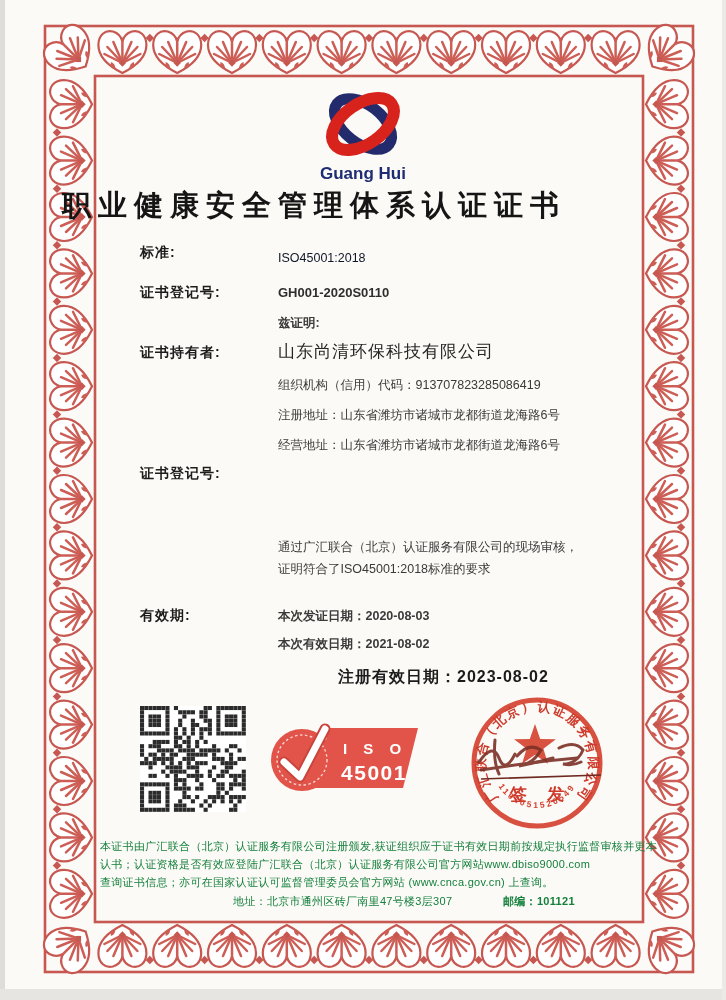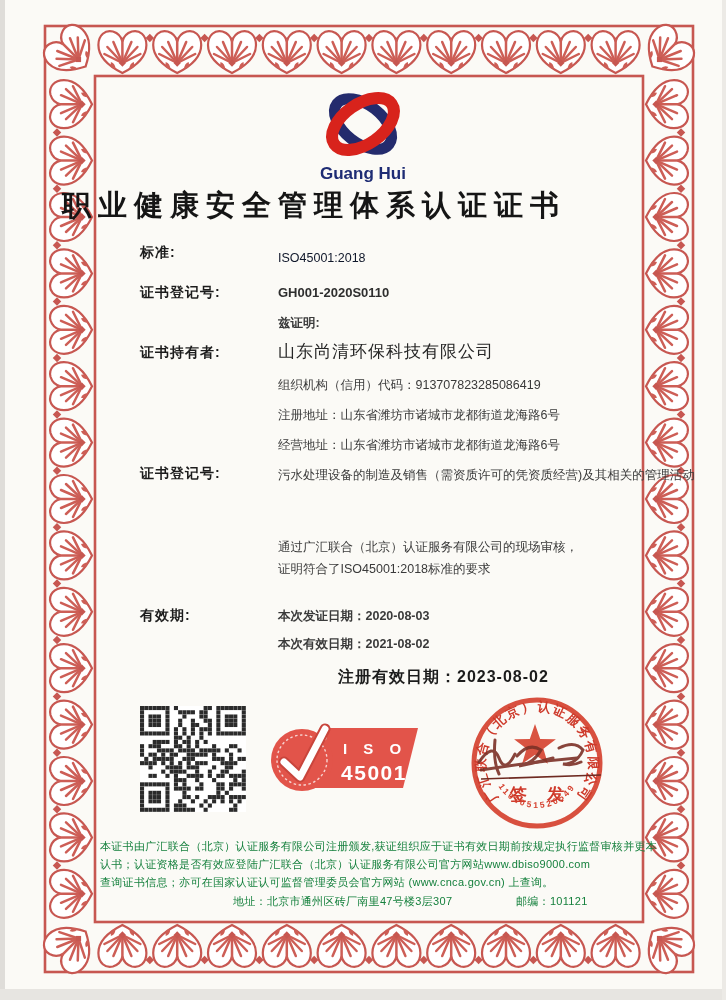--- a/index.html
+++ b/index.html
@@ -173,21 +173,20 @@
   <div class="val bold val-sm" style="top:315px;">兹证明:</div>
 
   <div class="lbl" style="top:344px;">证书持有者:</div>
   <div class="val holder-name" style="top:340px;">山东尚清环保科技有限公司</div>
 
   <div class="val val-sm" style="top:377px;">组织机构（信用）代码：913707823285086419</div>
   <div class="val val-sm" style="top:407px;">注册地址：山东省潍坊市诸城市龙都街道龙海路6号</div>
   <div class="val val-sm" style="top:437px;">经营地址：山东省潍坊市诸城市龙都街道龙海路6号</div>
 
   <div class="lbl" style="top:465px;">证书登记号:</div>
-  <div class="val val-sm" style="top:467px;">污水处理设备的制造及销售（需资质许可的凭资质经营)及其相关的管理活动</div>
 
   <div class="val val-sm" style="top:539px;">通过广汇联合（北京）认证服务有限公司的现场审核，</div>
   <div class="val val-sm" style="top:561px;">证明符合了ISO45001:2018标准的要求</div>
 
   <div class="lbl" style="top:607px;text-align:center;">有效期:</div>
   <div class="val val-sm bold" style="top:608px;">本次发证日期：2020-08-03</div>
   <div class="val val-sm bold" style="top:636px;">本次有效日期：2021-08-02</div>
 
   <div class="lbl" style="top:667px;left:338px;font-size:16px;">注册有效日期：2023-08-02</div>
 
@@ -536,14 +535,14 @@
     <text x="86" y="122" text-anchor="middle" font-size="17" font-weight="bold" fill="#cf392b" letter-spacing="8">签 发</text>
     <text font-size="8.5" font-weight="bold" fill="#d5412f" letter-spacing="2.4">
       <textPath href="#sealArcBot" startOffset="50%" text-anchor="middle">1101051520549</textPath>
     </text>
   </svg>
 
   <div class="footer-line" style="top:839px;">本证书由广汇联合（北京）认证服务有限公司注册颁发,获证组织应于证书有效日期前按规定执行监督审核并更本</div>
   <div class="footer-line" style="top:857px;">认书；认证资格是否有效应登陆广汇联合（北京）认证服务有限公司官方网站www.dbiso9000.com</div>
   <div class="footer-line" style="top:875px;">查询证书信息；亦可在国家认证认可监督管理委员会官方网站 (www.cnca.gov.cn)  上查询。</div>
   <div class="footer-line" style="top:894px;left:233px;width:260px;">地址：北京市通州区砖厂南里47号楼3层307</div>
-  <div class="footer-line" style="top:894px;left:516px;width:150px;">邮编：101121</div>
+  <div class="footer-line" style="top:894px;left:503px;width:150px;font-weight:bold;">邮编：101121</div>
 </div>
 
 </body></html>

